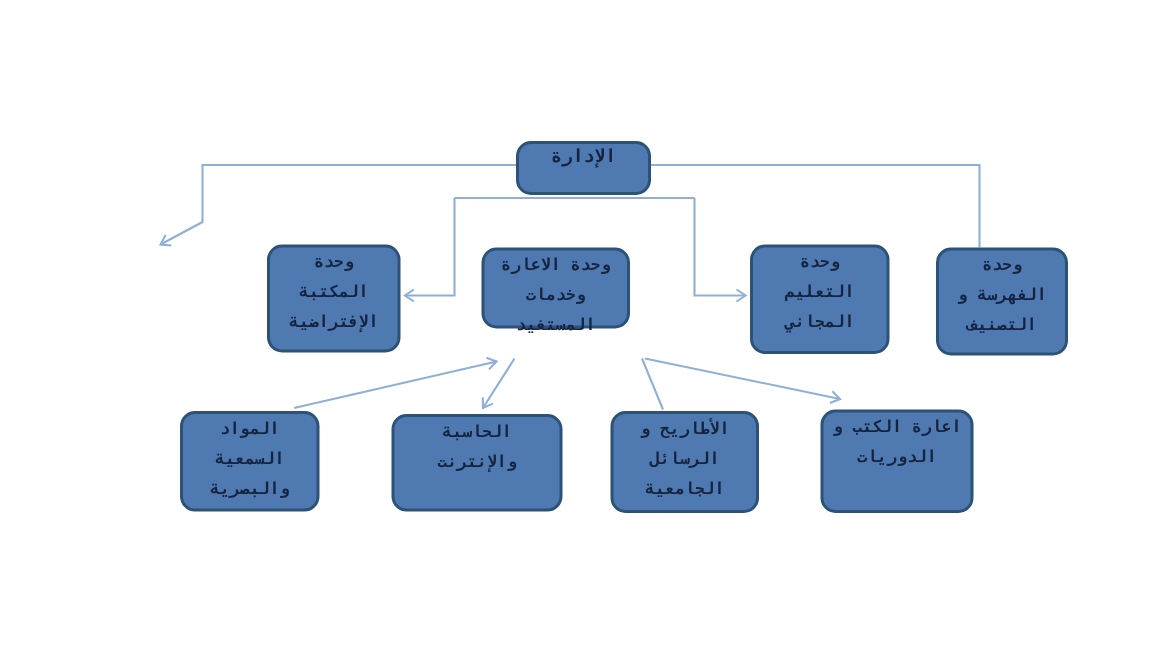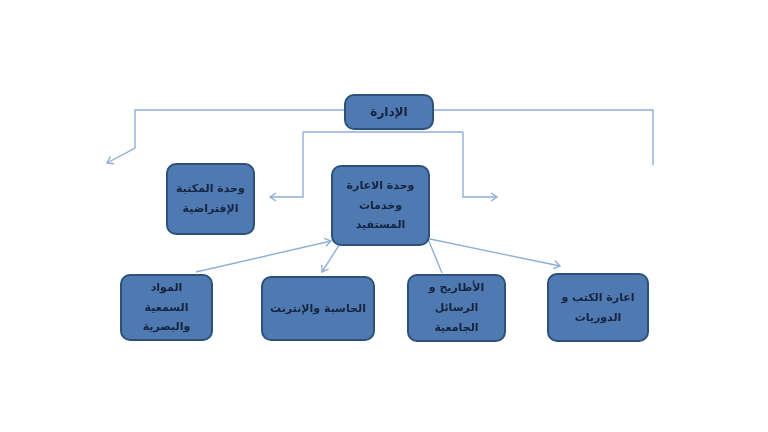--- a/index.html
+++ b/index.html
@@ -14,23 +14,24 @@
   body{font-family:"DejaVu Sans", sans-serif;}
   #canvas{position:relative;width:768px;height:432px;background:var(--background);}
   svg.connectors{position:absolute;left:0;top:0;width:768px;height:432px;pointer-events:none;}
   svg.connectors path{fill:none;stroke:var(--connector);stroke-width:1.4;}
   svg.connectors .arrowhead{fill:none;stroke:var(--connector);stroke-width:1.4;}
   .node{
     position:absolute;
     background:var(--node-fill);
     border:2px solid var(--node-border);
     border-radius:10px;
-    display:flex;align-items:center;justify-content:center;
+    display:flex;justify-content:center;
     text-align:center;
     padding:2px 5px;
+    font-family:Liberation Mono, monospace;
   }
   .node-label{
     direction:rtl;
     color:var(--node-text);
     font-size:11px;
     font-weight:700;
     line-height:1.8;
     width:100%;
     text-align:center;
   }
@@ -65,29 +66,35 @@
     <path d="M428,239 L442,273"></path>
 
     <path d="M430,239 L560,266" marker-end="url(#arrow)"></path>
   </svg>
 
   <div class="node root" style="left:344px;top:94px;width:90px;height:36px">
     <span class="node-label" lang="ar">الإدارة</span>
   </div>
 
 
-  <div class="node" style="left:166px;top:163px;width:89px;height:72px">
+  <div class="node" style="left:178px;top:163px;width:89px;height:72px">
     <span class="node-label" lang="ar">وحدة المكتبة الإفتراضية</span>
   </div>
 
-  <div class="node" style="left:331px;top:165px;width:99px;height:81px">
+  <div class="node" style="left:321px;top:165px;width:99px;height:54px">
     <span class="node-label" lang="ar">وحدة الاعارة وخدمات المستفيد</span>
   </div>
 
+  <div class="node" style="left:500px;top:163px;width:93px;height:73px">
+    <span class="node-label" lang="ar">وحدة التعليم المجاني</span>
+  </div>
 
+  <div class="node" style="left:624px;top:165px;width:88px;height:72px">
+    <span class="node-label" lang="ar">وحدة الفهرسة و التصنيف</span>
+  </div>
 
   <div class="node" style="left:261px;top:276px;width:114px;height:65px">
     <span class="node-label" lang="ar">الحاسبة والإنترنت</span>
   </div>
 
   <div class="node" style="left:120px;top:274px;width:93px;height:67px">
     <span class="node-label" lang="ar">المواد السمعية والبصرية</span>
   </div>
 
   <div class="node" style="left:547px;top:273px;width:102px;height:69px">

